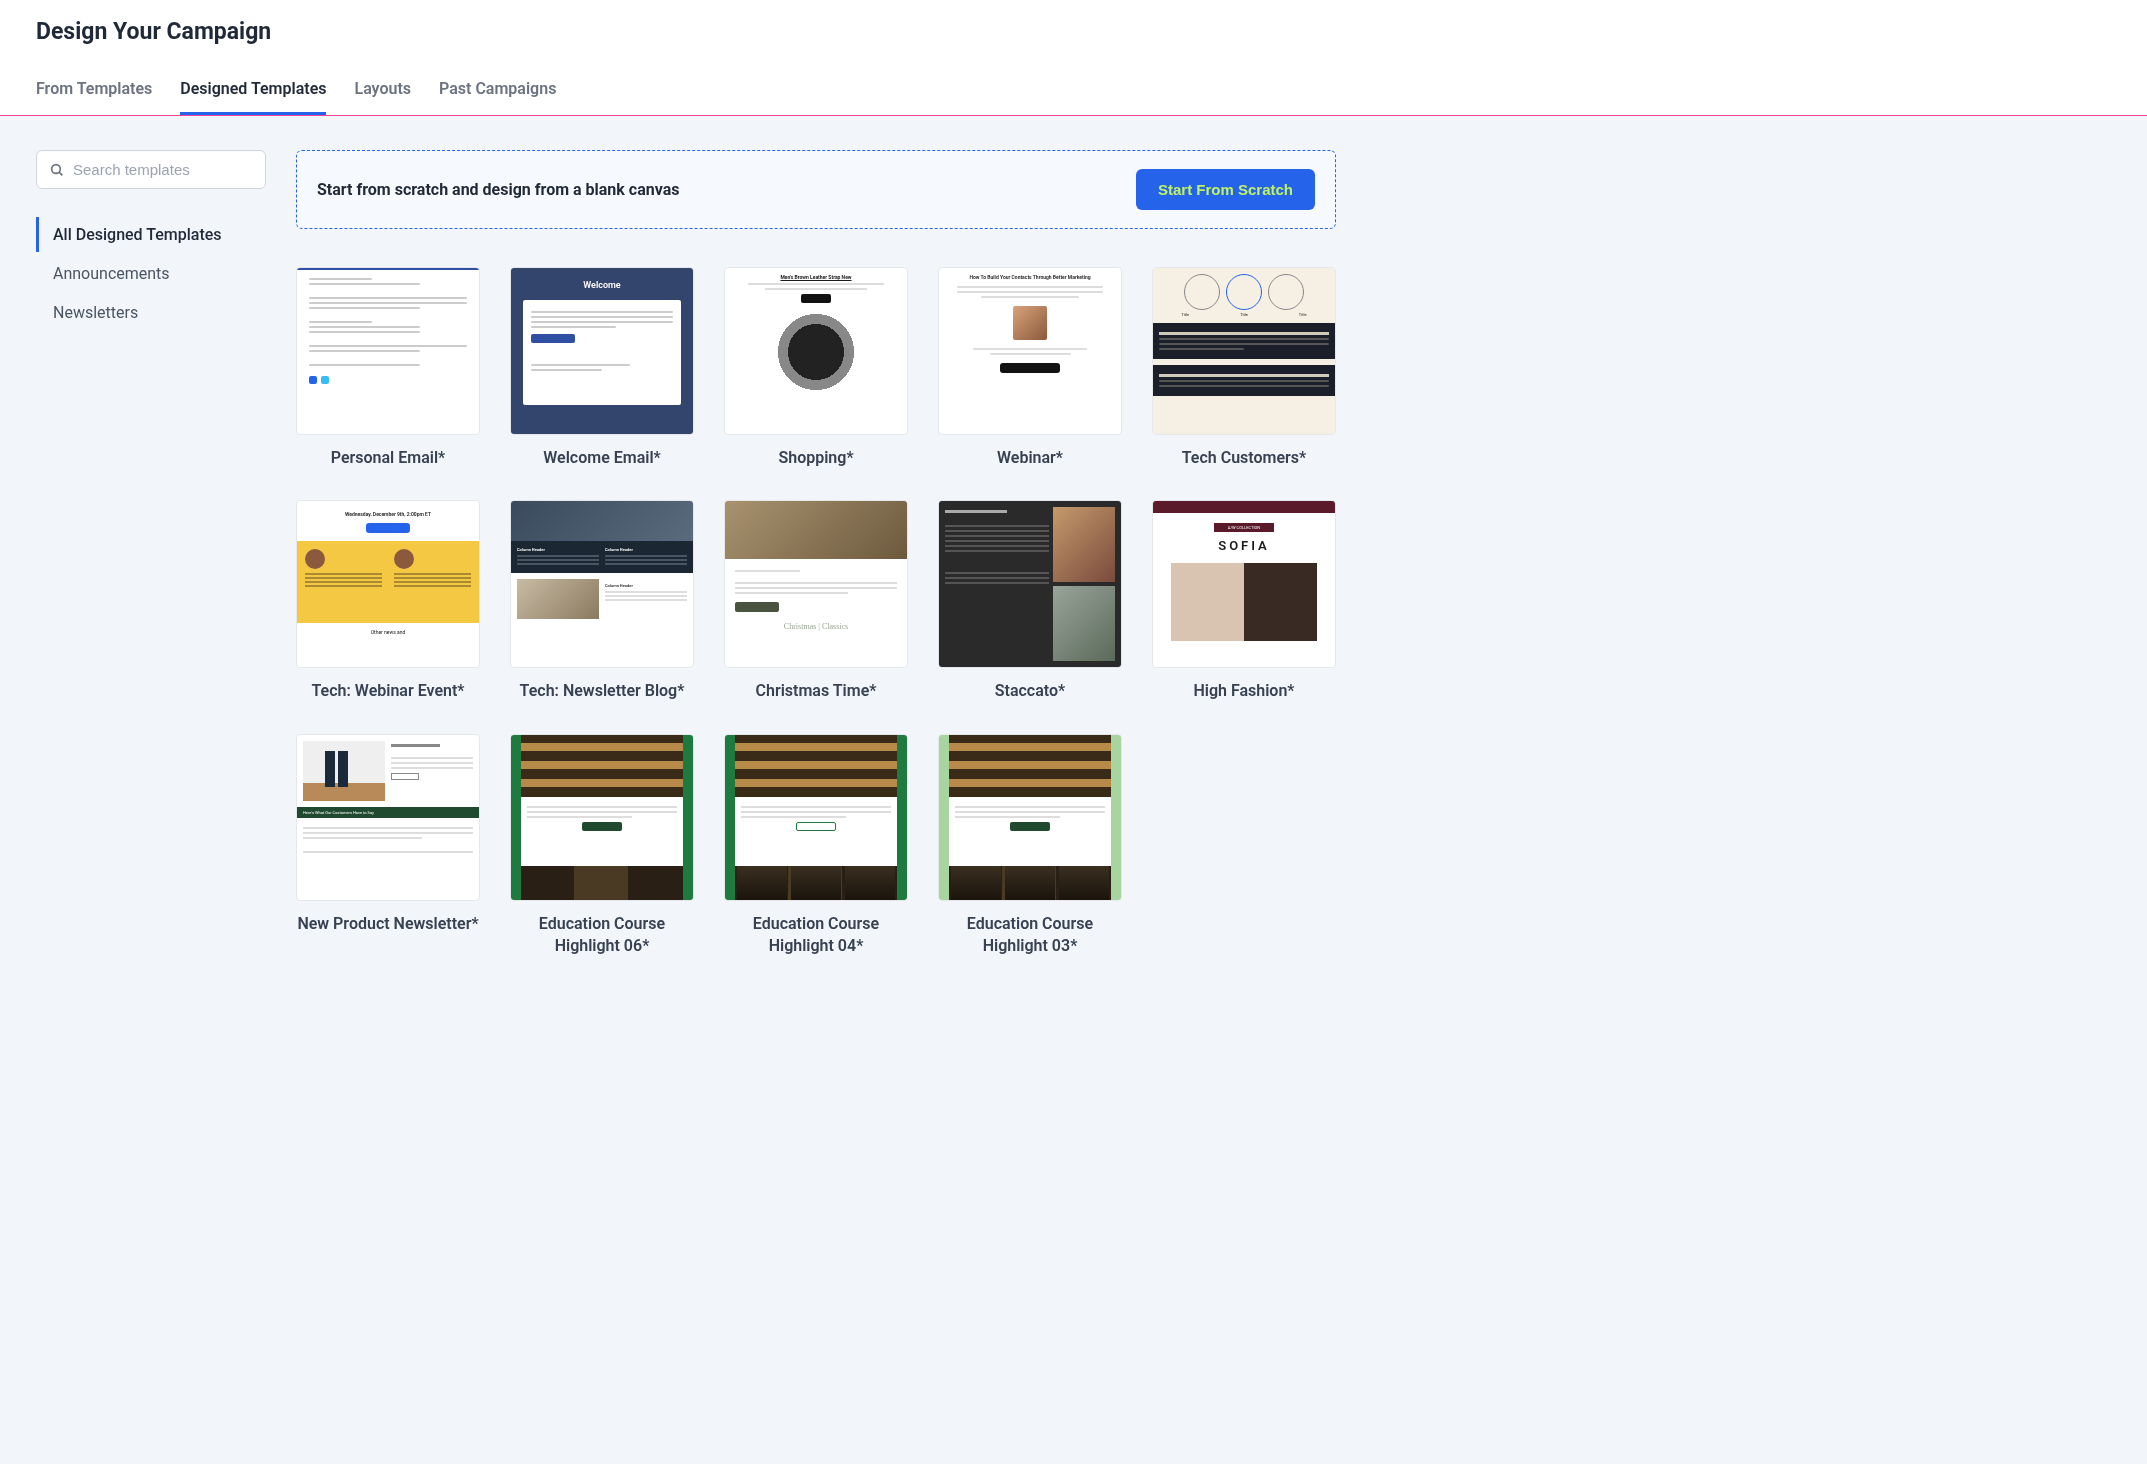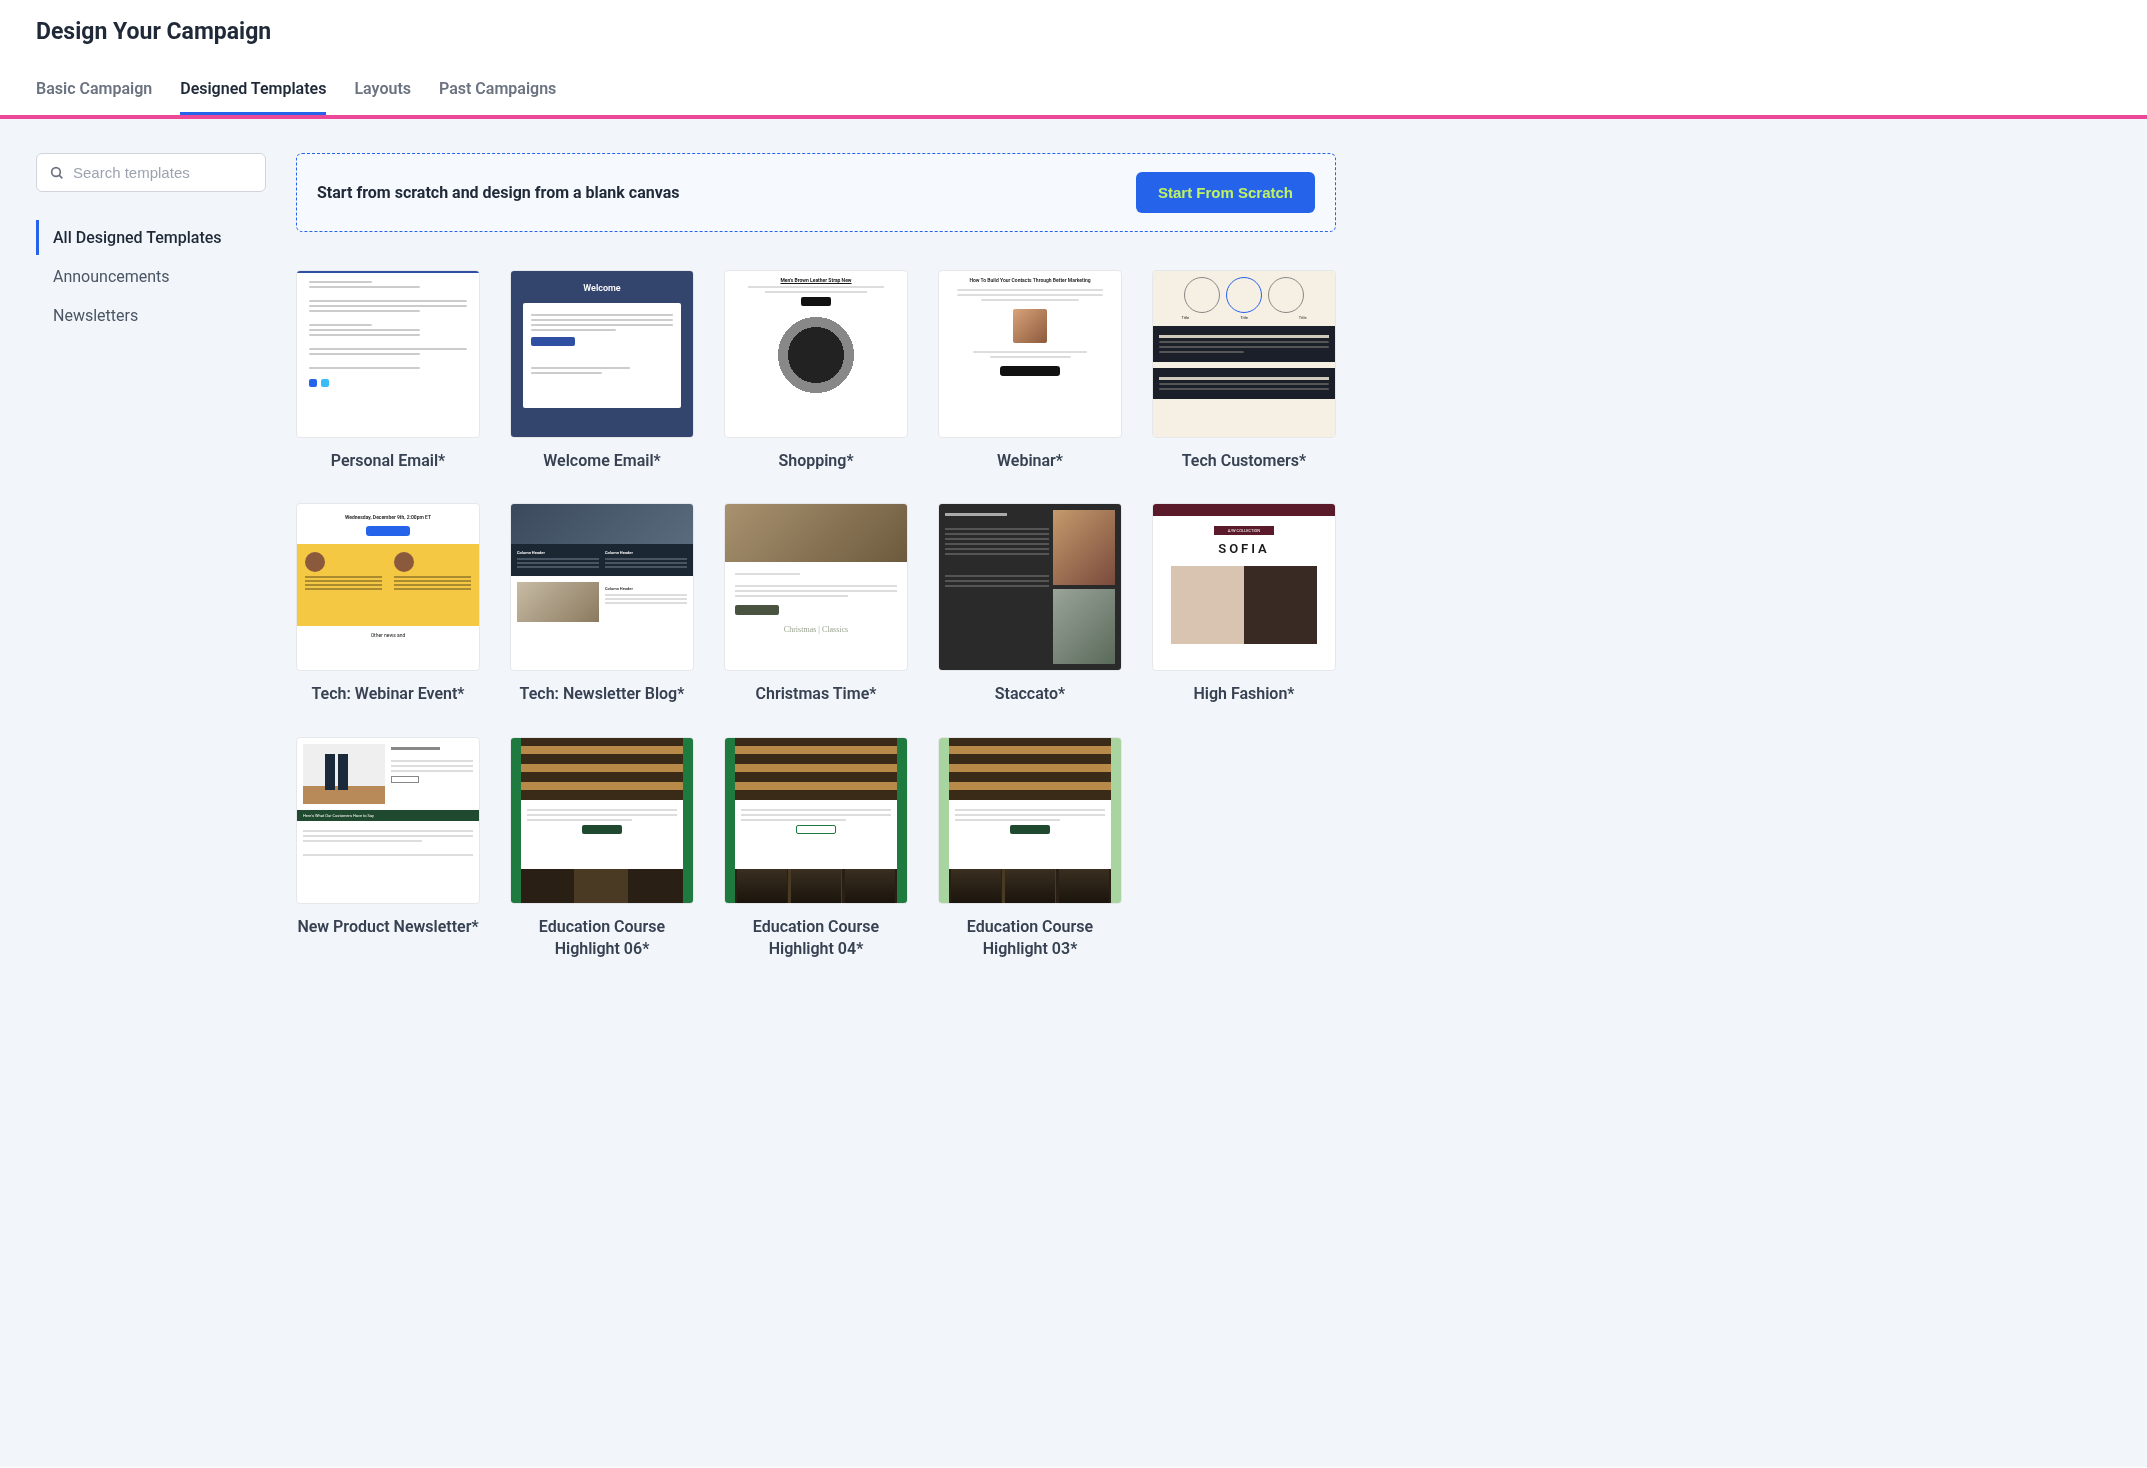--- a/index.html
+++ b/index.html
@@ -3,21 +3,21 @@
 <meta charset="utf-8">
 <style>
   * { box-sizing: border-box; margin: 0; padding: 0; }
   body {
     font-family: -apple-system, BlinkMacSystemFont, "Segoe UI", Roboto, Helvetica, Arial, sans-serif;
     background: #fff;
     color: #1a1a1a;
   }
   .header {
     padding: 18px 36px 0 36px;
-    border-bottom: 4px solid #ec4899;
+    border-bottom: 1px solid #ec4899;
     background: #fff;
   }
   .page-title {
     font-size: 23px;
     font-weight: 700;
     color: #1f2937;
     margin-bottom: 28px;
   }
   .tabs {
     display: flex;
@@ -227,21 +227,21 @@
     linear-gradient(90deg,#2a1f14 0 33%,#4a3a24 33% 66%,#2a1f14 66%);}
   .t-edu .lib.sp{display:flex;gap:4px;padding:0 2px;}
   .t-edu .lib.sp div{flex:1;background:linear-gradient(180deg,#3a2f20,#1a140c);}
 </style>
 </head>
 <body>
 
 <div class="header">
   <h1 class="page-title">Design Your Campaign</h1>
   <div class="tabs" id="tabs">
-      <div class="tab">Basic Campaign</div>
+      <div class="tab">From Templates</div>
       <div class="tab active">Designed Templates</div>
       <div class="tab">Layouts</div>
       <div class="tab">Past Campaigns</div>
     </div>
 </div>
 
 <div class="content-area">
   <aside class="sidebar">
     <div class="search-box">
       <svg viewBox="0 0 24 24" fill="none" stroke="currentColor" stroke-width="2.5">

